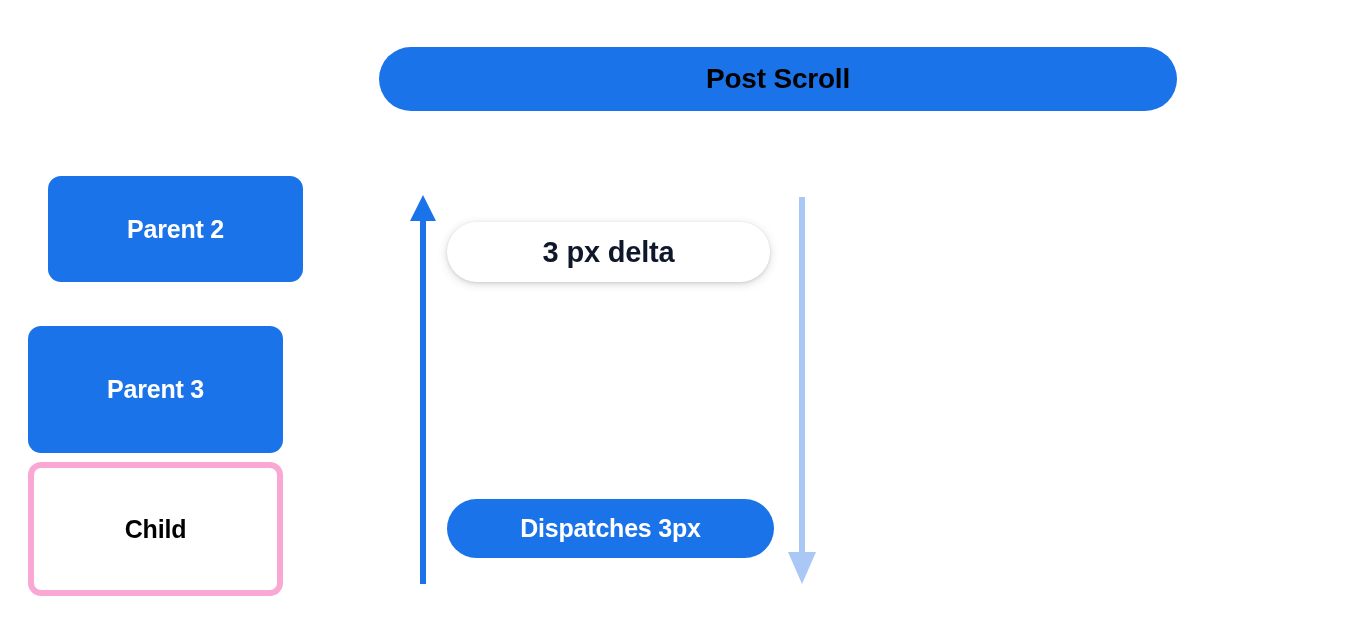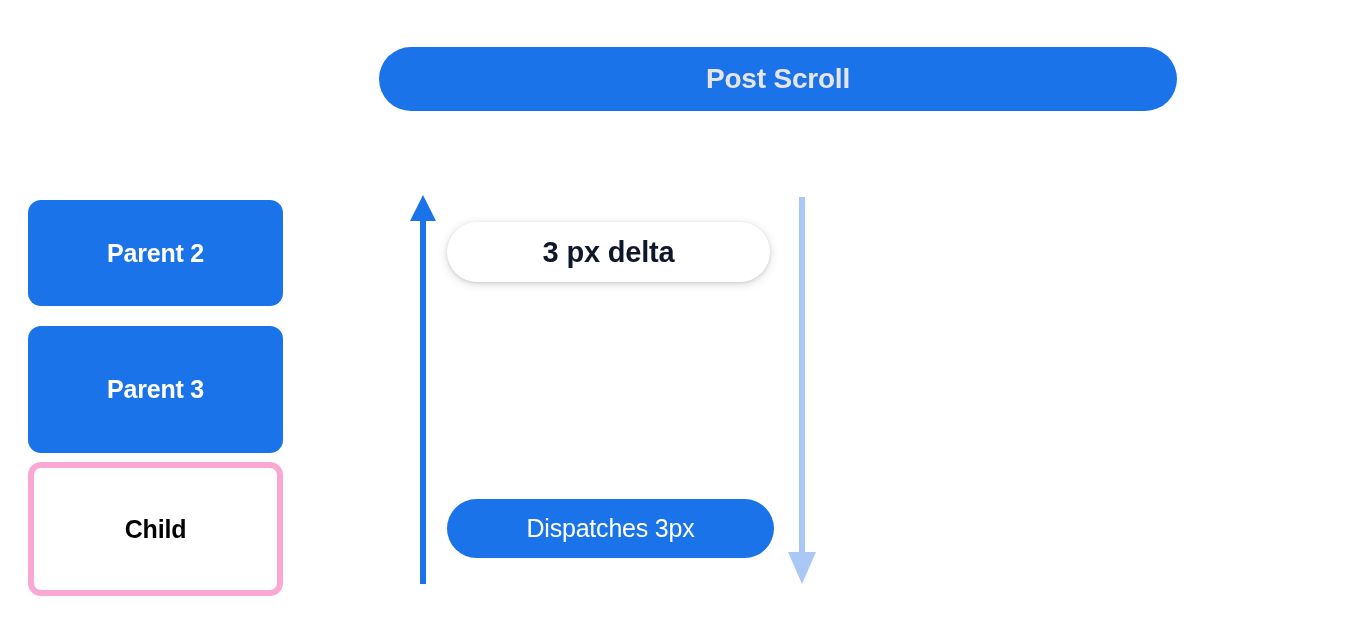--- a/index.html
+++ b/index.html
@@ -25,21 +25,21 @@
     top: 47px;
     width: 798px;
     height: 64px;
     background: #1a73e8;
     border-radius: 32px;
     display: flex;
     align-items: center;
     justify-content: center;
   }
   .header-pill .label {
-    color: #e5e5e5;
+    color: #000000;
     font-size: 28px;
     font-weight: bold;
     letter-spacing: -0.2px;
     line-height: 1;
   }
 
   
   .box {
     position: absolute;
     left: 28px;
@@ -62,21 +62,21 @@
   .box-filled .label {
     color: #ffffff;
   }
   .box-outlined {
     background: #ffffff;
     border: 6px solid #f9a8d4;
   }
   .box-outlined .label {
     color: #000000;
   }
-  #box-parent-2 { top: 200px; height: 106px; }
+  #box-parent-2 { top: 176px; height: 106px; margin-left: 20px; }
   #box-parent-1 { top: 326px; height: 127px; }
   #box-child    { top: 462px; height: 134px; }
 
   
   .arrow {
     position: absolute;
   }
 
   
   .delta-pill {
@@ -108,21 +108,21 @@
     height: 59px;
     background: #1a73e8;
     border-radius: 30px;
     display: flex;
     align-items: center;
     justify-content: center;
   }
   .dispatch-pill .label {
     color: #ffffff;
     font-size: 25px;
-    font-weight: normal;
+    font-weight: bold;
     line-height: 1;
     letter-spacing: -0.2px;
   }
 </style>
 </head>
 <body>
 
 <div id="stage">
 
   <div class="header-pill">

